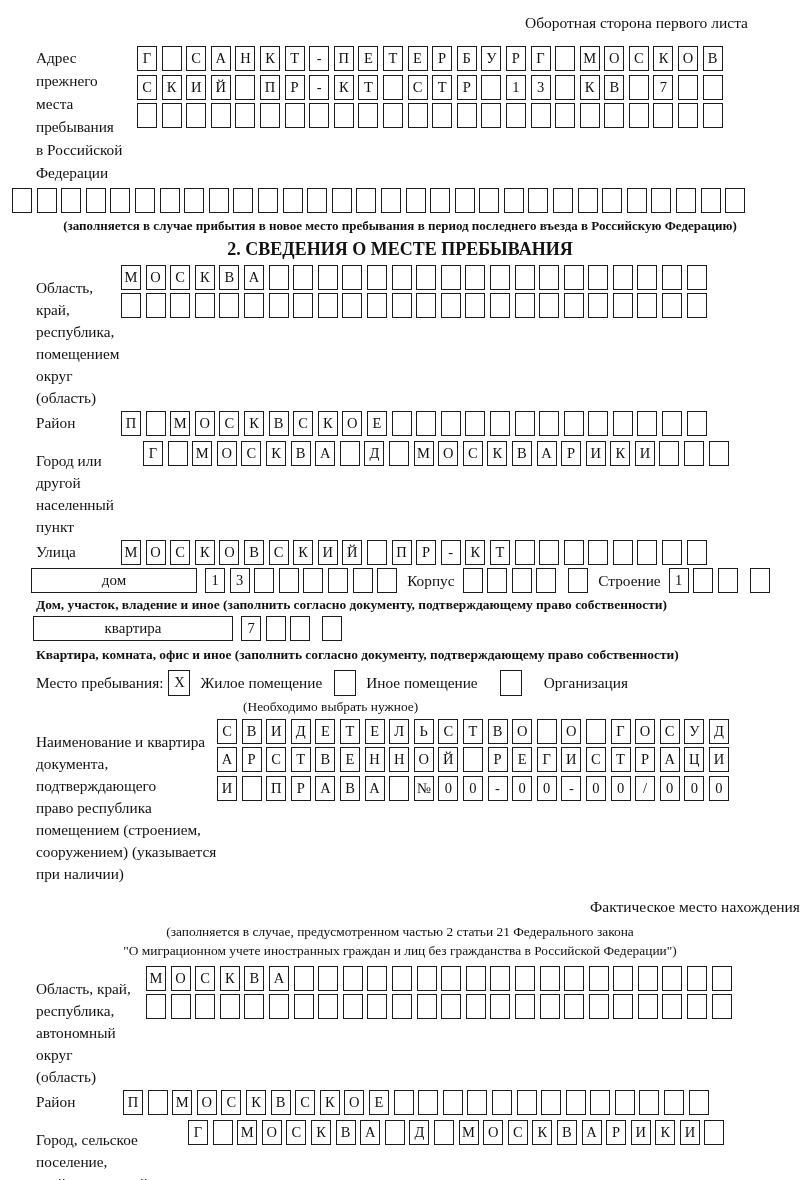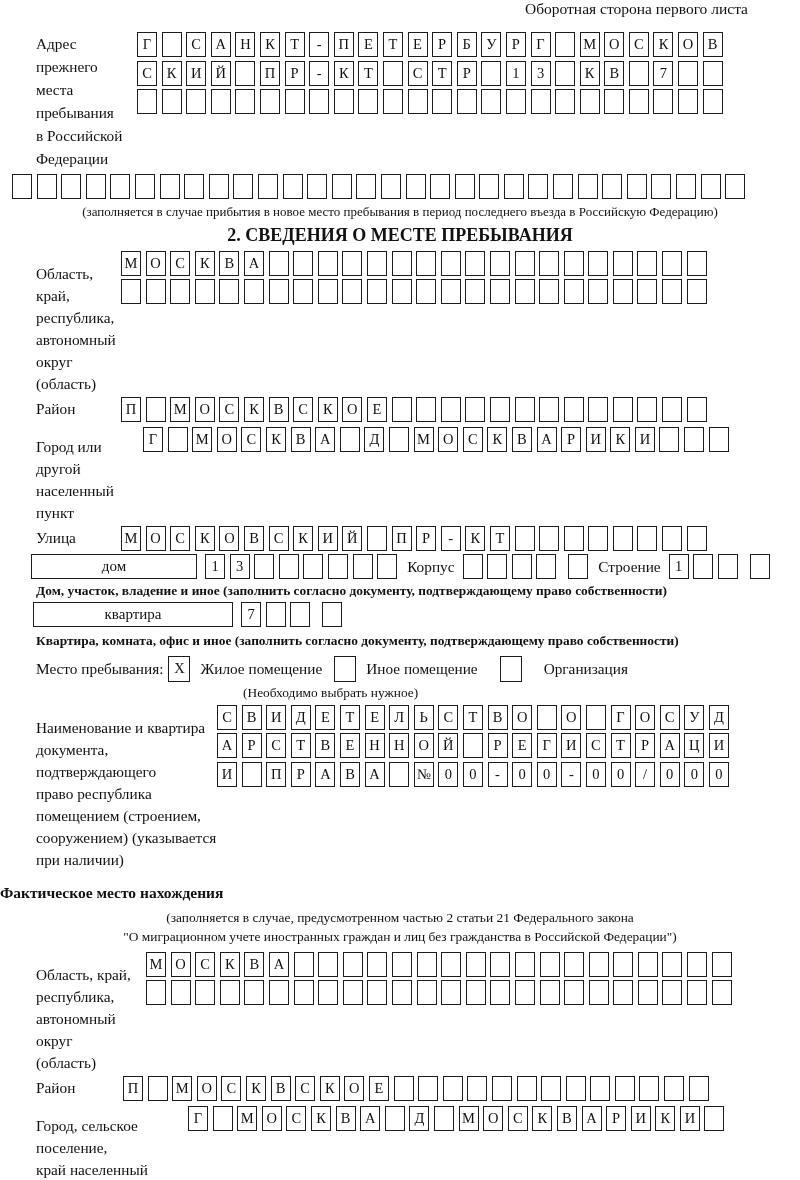--- a/index.html
+++ b/index.html
@@ -1,48 +1,48 @@
 <!DOCTYPE html>
 <html><head>
 <meta charset="utf-8">
 <style>
   html,body{margin:0;padding:0;background:#fff;}
   body{width:800px;height:1180px;overflow:hidden;font-family:"Liberation Serif","DejaVu Serif",serif;color:#111;}
-  .sheet{width:800px;height:1180px;box-sizing:border-box;padding-top:0;position:relative;}
+  .sheet{width:800px;height:1180px;box-sizing:border-box;padding-top:14px;position:relative;}
 
   .top-title{text-align:right;padding-right:52px;font-size:15.5px;margin-bottom:14px;}
 
   .row-flex{display:flex;align-items:flex-start;}
   .label{font-size:15.3px;line-height:23px;box-sizing:border-box;padding-left:36px;flex:none;}
   .label.tight{line-height:22px;margin-top:12px;}
   .cellcol{display:flex;flex-direction:column;gap:3.5px;}
   .cells{display:flex;gap:4.6px;flex:none;}
   .cell{flex:none;width:20px;height:25px;box-sizing:border-box;border:1.8px solid #1c1c1c;
         text-align:center;font-size:14.5px;line-height:22px;background:#fff;}
   .lw121{width:121px}.lw123{width:123px}.lw137{width:137px}.lw143{width:143px}
   .lw146{width:146px}.lw188{width:188px}.lw217{width:217px}
 
   .fullrow{margin-left:12px;margin-top:3.5px;}
-  .note{font-size:13px;text-align:center;margin-top:5px;}
+  .note{font-size:13px;text-align:center;margin-top:5px;font-weight:bold;}
   .h2{font-size:18px;font-weight:bold;text-align:center;margin-top:5px;margin-bottom:5px;}
   .mt2{margin-top:2px}.mt4{margin-top:4px}.mt6{margin-top:6px}
 
   .wide-box{flex:none;box-sizing:border-box;border:1.8px solid #1c1c1c;height:25px;
             text-align:center;font-size:15px;line-height:22px;}
   .house-row{display:flex;align-items:flex-start;margin-left:31px;margin-top:3px;}
   .inline-label{font-size:15.3px;line-height:25px;flex:none;}
   .caption{font-size:13.4px;margin-left:36px;margin-top:4px;font-weight:bold;}
   .gap8{width:8px;flex:none}.gap10{width:10px;flex:none}.gap12{width:12px;flex:none}
 
   .stay-row{display:flex;align-items:center;margin-left:36px;margin-top:7px;}
   .stay-row .txt{font-size:15.3px;flex:none;}
   .stay-note{font-size:13.4px;margin-left:243px;margin-top:3px;}
   .chk .cell{width:22px;height:26px;}
 
-  .act-head{font-size:15.5px;font-weight:bold;text-align:left;margin-top:13px;}
+  .act-head{font-size:15.5px;font-weight:normal;text-align:right;margin-top:13px;}
   .act-note{font-size:13.4px;text-align:center;line-height:19px;margin-top:6px;}
 </style>
 </head>
 <body>
 
 <div class="sheet">
 
   <div class="top-title">Оборотная сторона первого листа</div>
 
   <div class="row-flex">
@@ -166,21 +166,21 @@
       <span class="cell"></span>
     </div>
   <div class="note">(заполняется в случае прибытия в новое место пребывания в период последнего въезда в Российскую Федерацию)</div>
 
   <div class="h2">2. СВЕДЕНИЯ О МЕСТЕ ПРЕБЫВАНИЯ</div>
 
   <div class="row-flex">
     <div class="label tight lw121">
       <div>Область, край,</div>
       <div>республика,</div>
-      <div>автономный</div>
+      <div>помещением</div>
       <div>округ (область)</div>
     </div>
     <div class="cellcol">
       <div class="cells">
           <span class="cell">М</span>
           <span class="cell">О</span>
           <span class="cell">С</span>
           <span class="cell">К</span>
           <span class="cell">В</span>
           <span class="cell">А</span>

